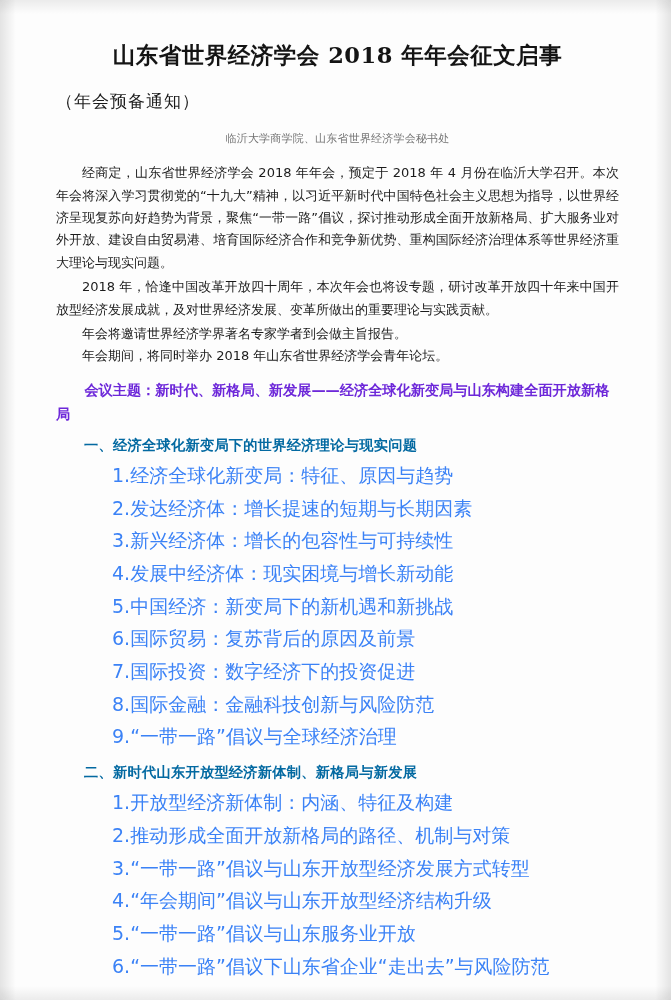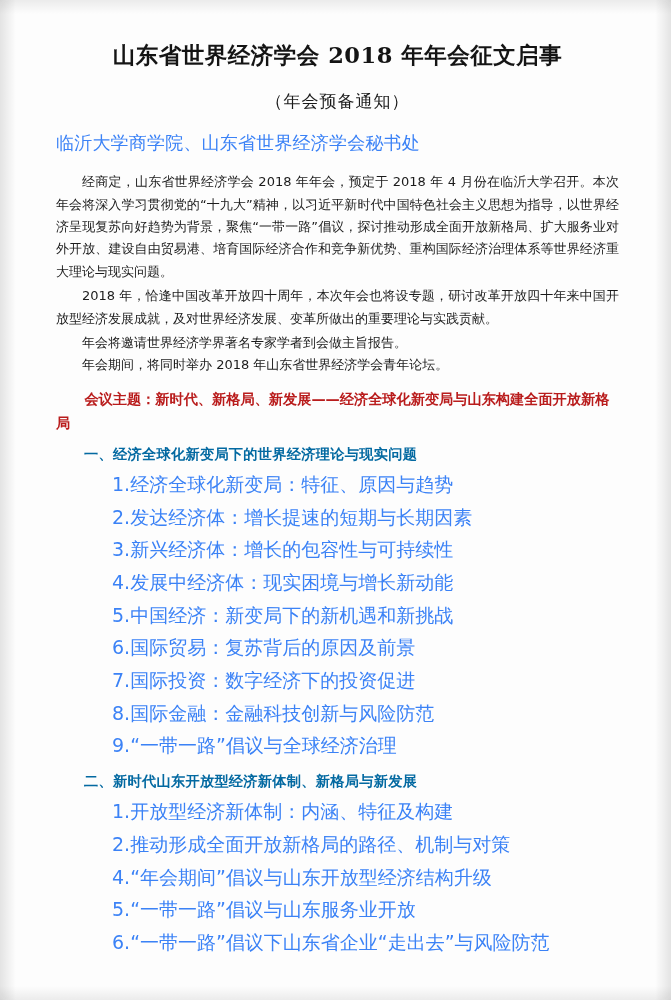--- a/index.html
+++ b/index.html
@@ -27,31 +27,31 @@
     text-align: center;
     font-family: "DejaVu Serif", "Liberation Serif", serif;
     font-weight: bold;
     font-size: 22.5px;
     letter-spacing: 0.5px;
     color: #141414;
     margin: 12px 0 0 0;
     line-height: 1.35;
   }
   .doc-subtitle {
-    text-align: center;
     font-family: "DejaVu Serif", "Liberation Serif", serif;
     font-size: 17px;
     color: #1a1a1a;
     margin: 20px 0 0 0;
     letter-spacing: 1px;
   }
   .doc-issuer {
+    text-align: center;
     font-family: "DejaVu Sans", "Liberation Sans", sans-serif;
-    font-size: 18px;
-    color: #3b82f6;
+    font-size: 11px;
+    color: #737373;
     margin: 18px 0 0 0;
     letter-spacing: 0.2px;
   }
   .body-wrap {
     margin-top: 16px;
   }
   p.para {
     margin: 0 0 2px 0;
     font-size: 13px;
     line-height: 1.72;
@@ -62,21 +62,21 @@
   }
   p.para.tight {
     margin-bottom: 0;
   }
   p.theme {
     margin: 10px 0 4px 0;
     font-size: 14.2px;
     line-height: 1.7;
     text-indent: 2em;
     font-weight: bold;
-    color: #b91c1c;
+    color: #6d28d9;
   }
   .section-head {
     margin: 7px 0 2px 0;
     font-size: 14.2px;
     font-weight: bold;
     line-height: 1.7;
     padding-left: 28px;
     color: #0369a1;
     letter-spacing: 0.3px;
   }
@@ -159,19 +159,20 @@
       <li><span class="num">6.</span><span>国际贸易：复苏背后的原因及前景</span></li>
       <li><span class="num">7.</span><span>国际投资：数字经济下的投资促进</span></li>
       <li><span class="num">8.</span><span>国际金融：金融科技创新与风险防范</span></li>
       <li><span class="num">9.</span><span>“一带一路”倡议与全球经济治理</span></li>
     </ol>
 
     <div class="section-head">二、新时代山东开放型经济新体制、新格局与新发展</div>
     <ol class="topics">
       <li><span class="num">1.</span><span>开放型经济新体制：内涵、特征及构建</span></li>
       <li><span class="num">2.</span><span>推动形成全面开放新格局的路径、机制与对策</span></li>
+      <li><span class="num">3.</span><span>“一带一路”倡议与山东开放型经济发展方式转型</span></li>
       <li><span class="num">4.</span><span>“年会期间”倡议与山东开放型经济结构升级</span></li>
       <li><span class="num">5.</span><span>“一带一路”倡议与山东服务业开放</span></li>
       <li><span class="num">6.</span><span>“一带一路”倡议下山东省企业“走出去”与风险防范</span></li>
     </ol>
 
   </div>
 </div>
 
 </body></html>

